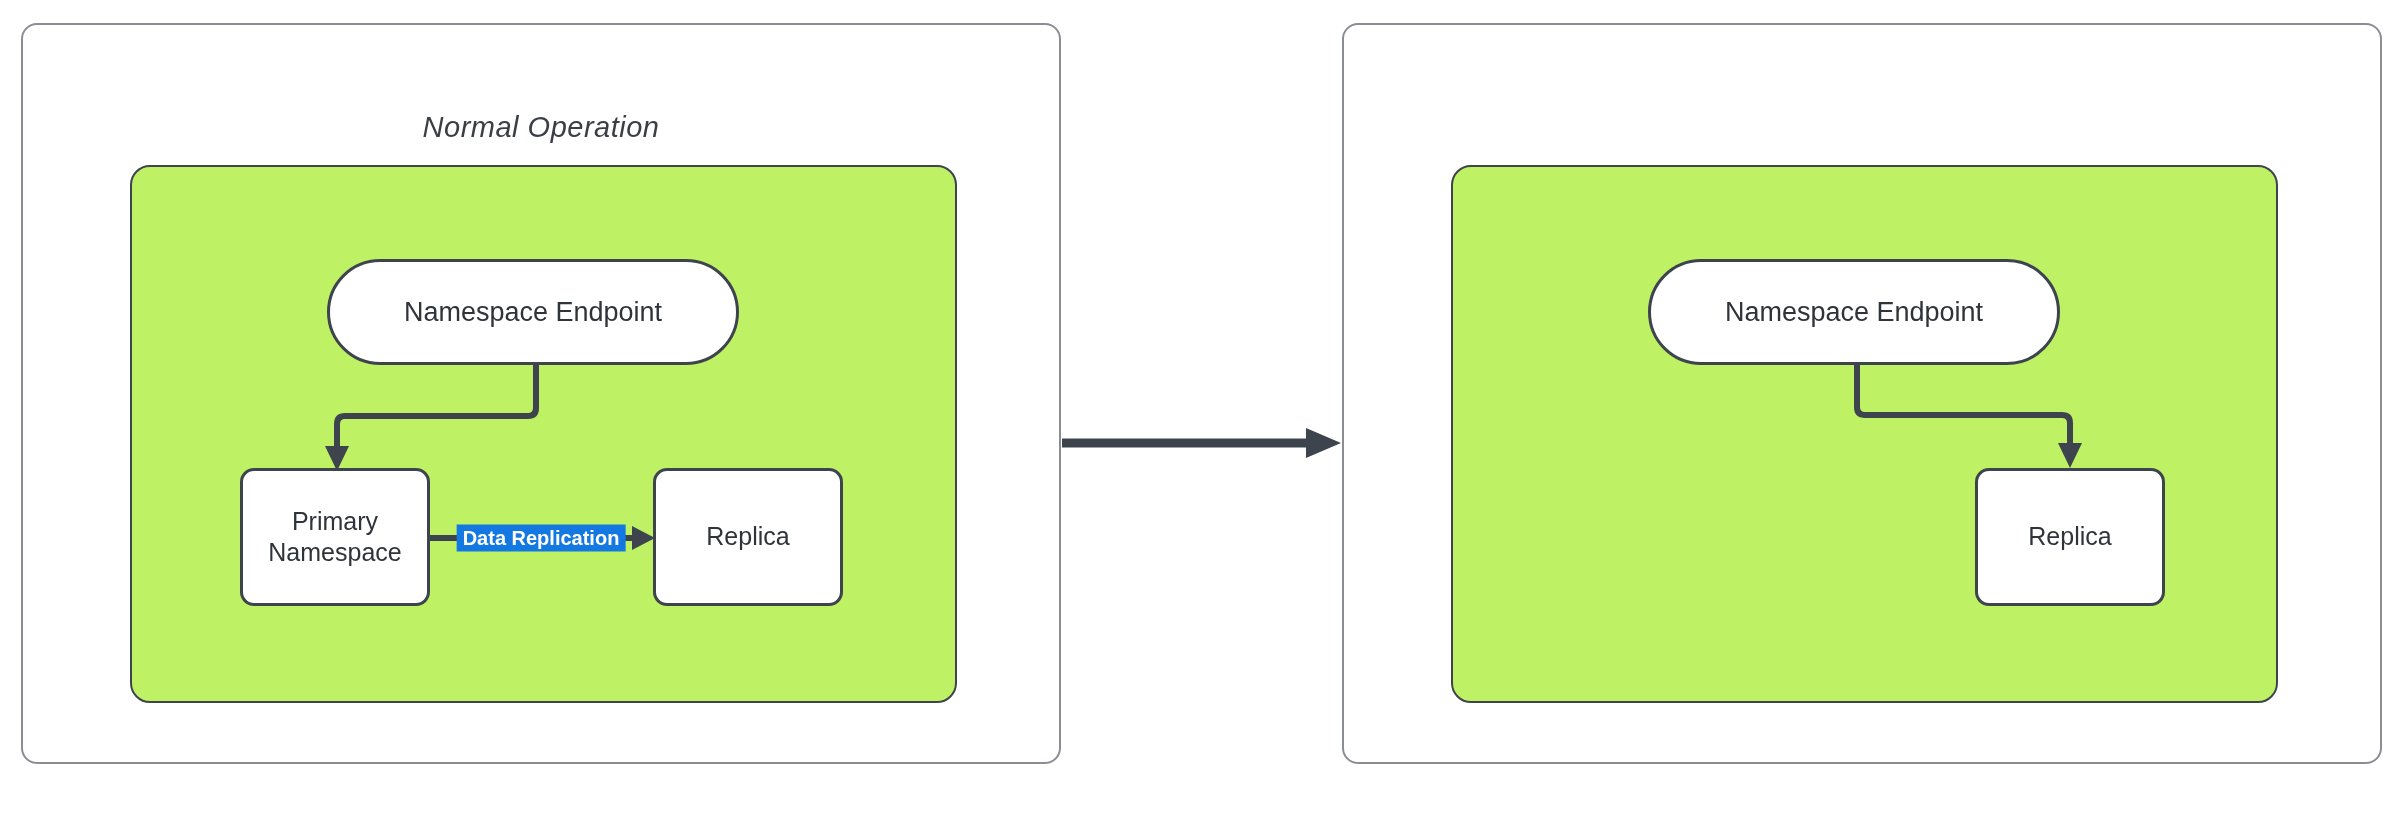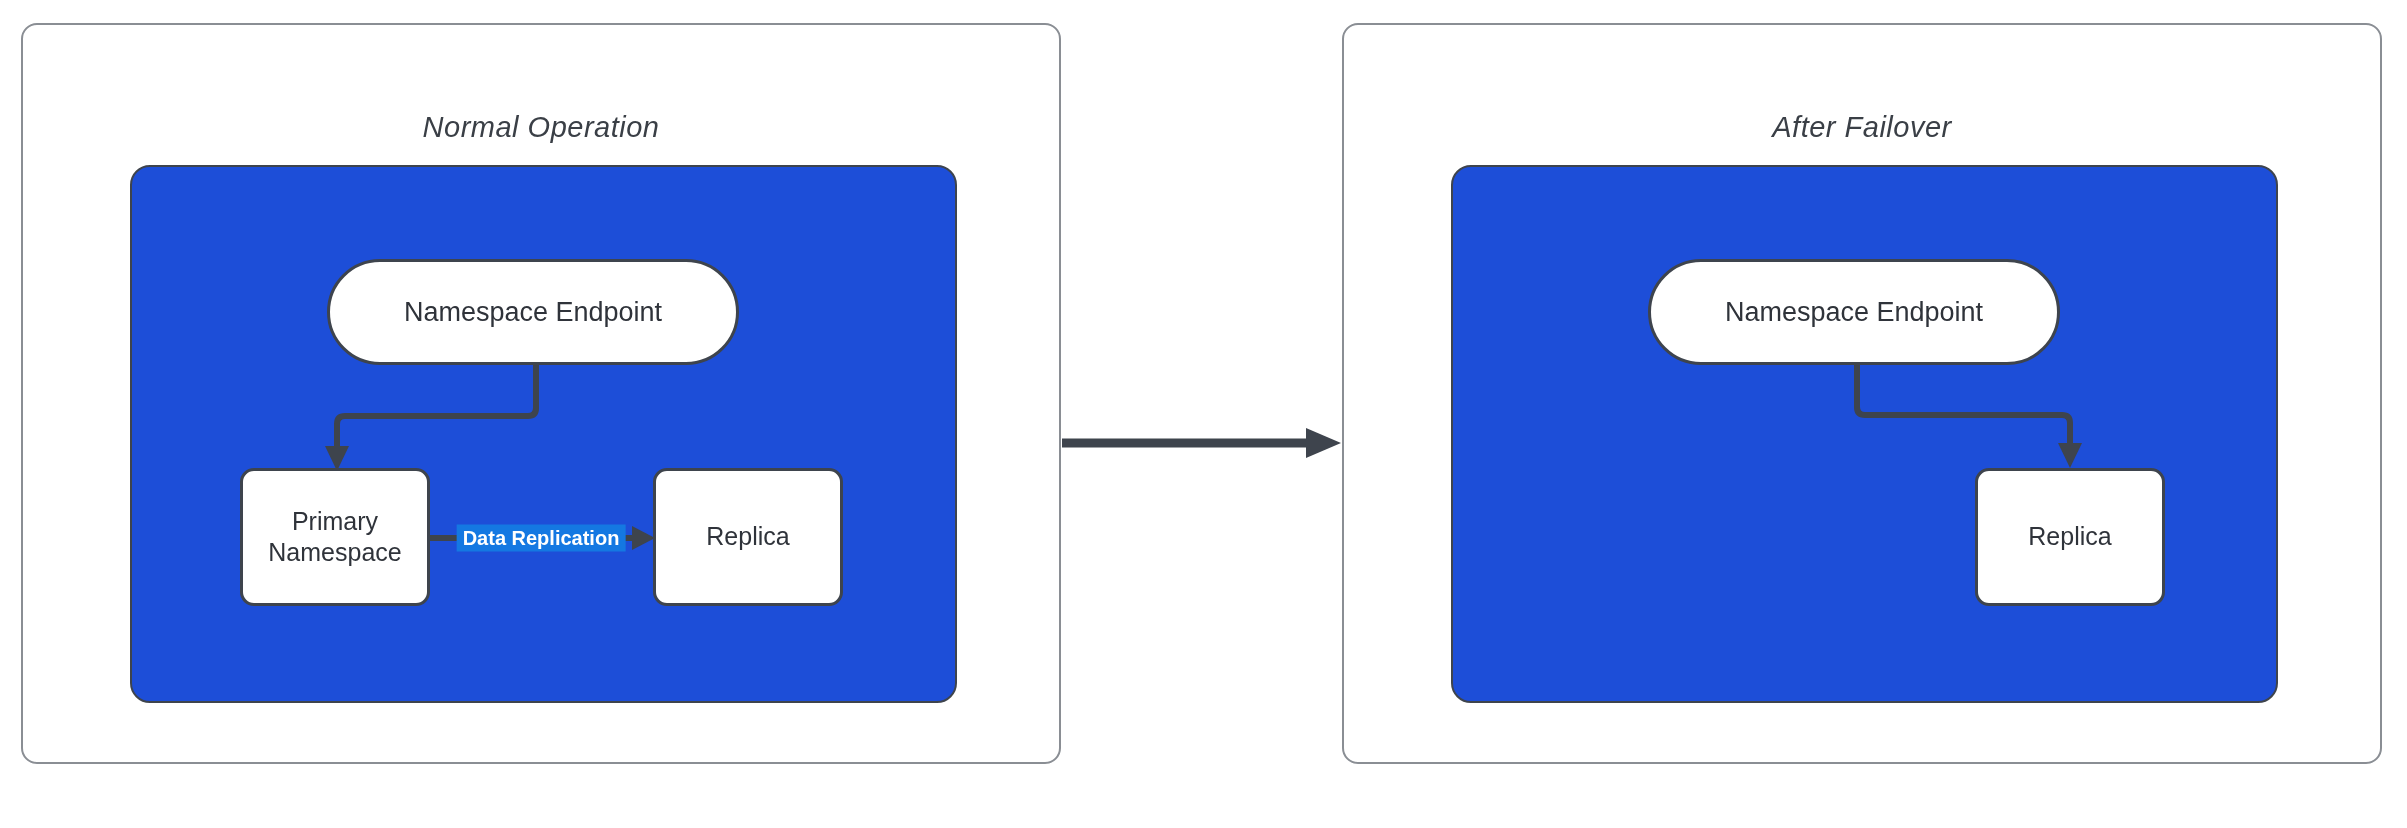--- a/index.html
+++ b/index.html
@@ -15,21 +15,21 @@
   }
   .panel-left  { left:21px; }
   .panel-right { left:1342px; }
   .panel-title {
     position:absolute; top:86px; left:0; right:0; text-align:center;
     font-size:29px; font-style:italic; font-weight:500; color:#3a3f46;
     letter-spacing:0.5px;
   }
   .blue-region {
     position:absolute; left:107px; top:140px; width:823px; height:534px;
-    background:#1d4ed8; border:2px solid #3e444d; border-radius:20px;
+    background:#bef264; border:2px solid #3e444d; border-radius:20px;
     box-sizing:content-box;
   }
   .pill {
     position:absolute; left:195px; top:92px; width:412px; height:106px;
     background:#ffffff; border:3px solid #3e444d; border-radius:56px;
     display:flex; align-items:center; justify-content:center;
     font-size:27px; color:#2f333a; box-sizing:border-box; z-index:2;
   }
   .node {
     position:absolute; top:301px; width:190px; height:138px;
@@ -83,21 +83,20 @@
       <div class="node node-replica-left">Replica</div>
     </div>
   </div>
 
   <svg class="failover-svg" width="280" height="90" viewBox="0 0 280 90">
     <path d="M0,43 L244,43" fill="none" stroke="#3e444d" stroke-width="9"></path>
     <polygon points="244,28 244,58 279,43" fill="#3e444d"></polygon>
   </svg>
 
   <div class="panel panel-right">
-    <div class="panel-title">After Failover</div>
 
     <div class="blue-region">
 
       <svg class="conn-svg" viewBox="0 0 823 534">
         <path d="M404,195 L404,240 Q404,248 412,248 L609,248 Q617,248 617,256 L617,278" fill="none" stroke="#3e444d" stroke-width="6" stroke-linecap="round"></path>
         <polygon points="617,301 605,276 629,276" fill="#3e444d"></polygon>
       </svg>
 
       <div class="pill">Namespace Endpoint</div>
 

